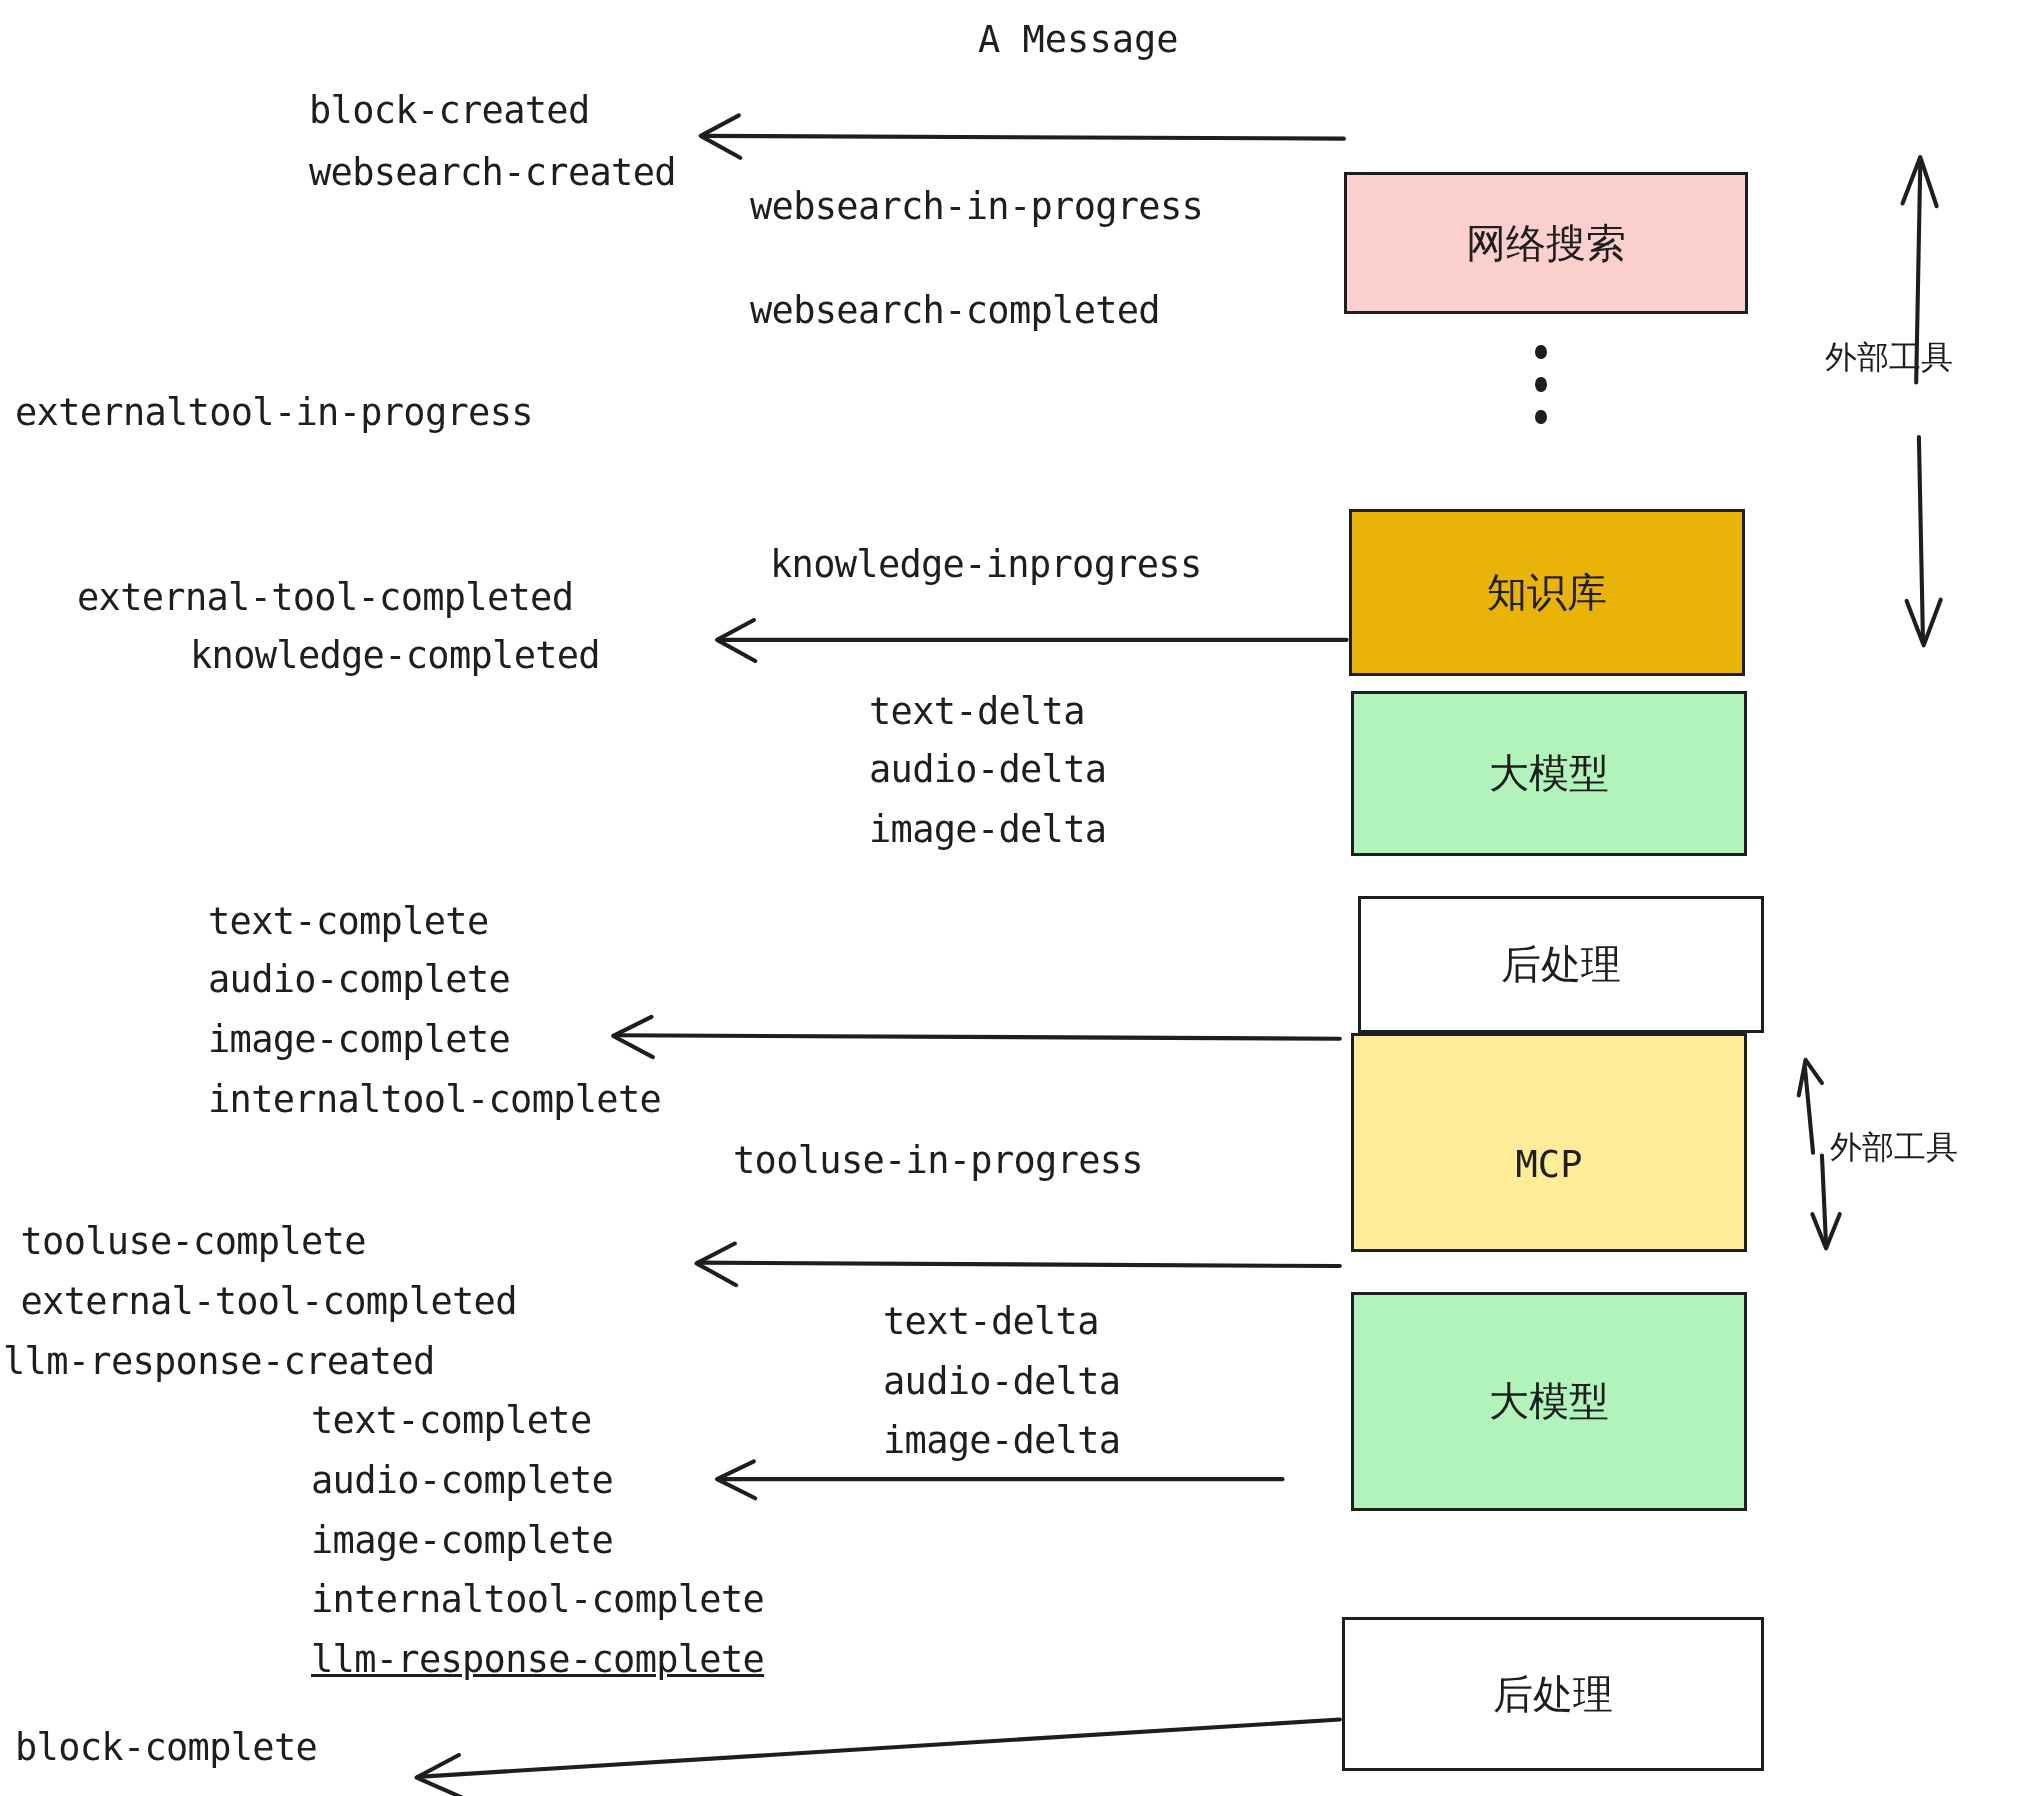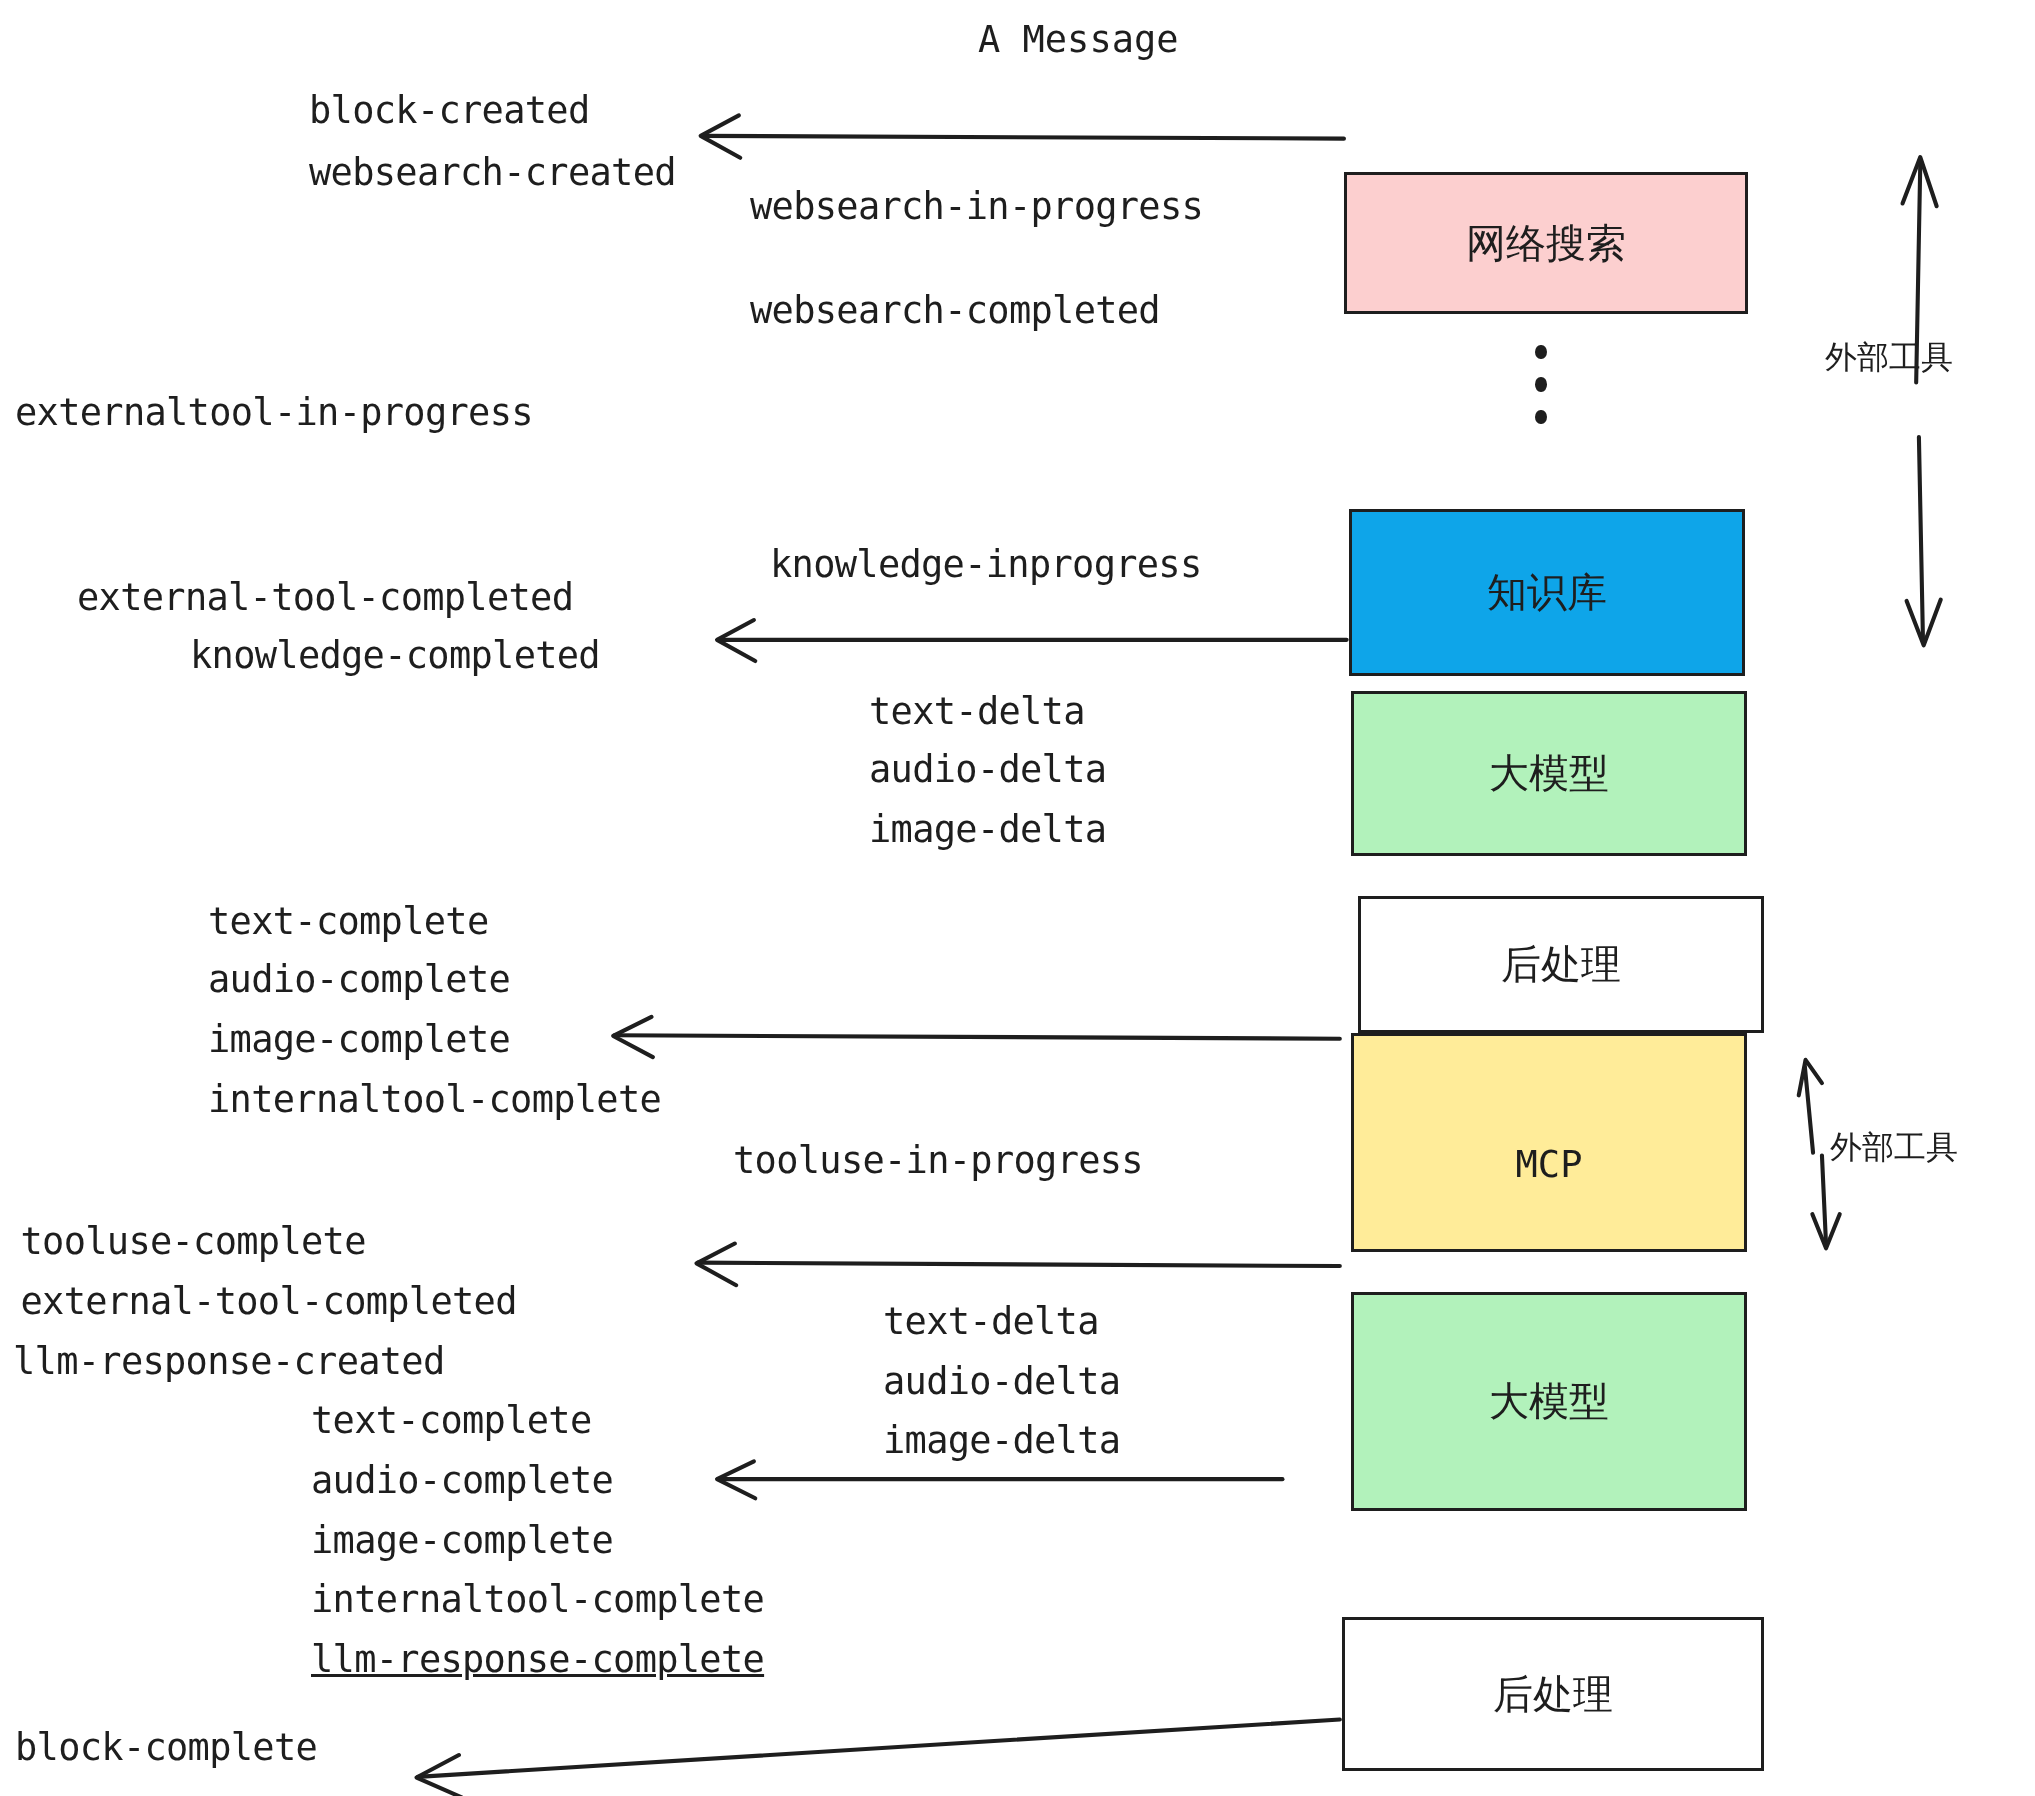--- a/index.html
+++ b/index.html
@@ -144,21 +144,21 @@
   <div class="dots" style="left:1535px; top:345px;">
     <span class="dot"></span>
     <span class="dot"></span>
     <span class="dot"></span>
   </div>
 
   <div class="node" style="left:1344px; top:172px; width:404px; height:142px; background:#fccfcf;">
     <span class="node-label">网络搜索</span>
   </div>
 
-  <div class="node" style="left:1349px; top:509px; width:396px; height:167px; background:#0ea5e9;">
+  <div class="node" style="left:1349px; top:509px; width:396px; height:167px; background:#eab308;">
     <span class="node-label">知识库</span>
   </div>
 
   <div class="node" style="left:1351px; top:691px; width:396px; height:165px; background:#b2f2bb;">
     <span class="node-label">大模型</span>
   </div>
 
   <div class="node" style="left:1358px; top:896px; width:406px; height:137px; background:#ffffff;">
     <span class="node-label">后处理</span>
   </div>
@@ -189,21 +189,21 @@
   <div class="evt" style="left:869px; top:693px;">text-delta</div>
   <div class="evt" style="left:869px; top:751px;">audio-delta</div>
   <div class="evt" style="left:869px; top:811px;">image-delta</div>
   <div class="evt" style="left:208px; top:903px;">text-complete</div>
   <div class="evt" style="left:208px; top:961px;">audio-complete</div>
   <div class="evt" style="left:208px; top:1021px;">image-complete</div>
   <div class="evt" style="left:208px; top:1081px;">internaltool-complete</div>
   <div class="evt" style="left:733px; top:1142px;">tooluse-in-progress</div>
   <div class="evt" style="left:20.5px; top:1223px;">tooluse-complete</div>
   <div class="evt" style="left:20.5px; top:1283px;">external-tool-completed</div>
-  <div class="evt" style="left:13px; top:1343px;">llm-response-created</div>
+  <div class="evt" style="left:3px; top:1343px;">llm-response-created</div>
   <div class="evt" style="left:883px; top:1303px;">text-delta</div>
   <div class="evt" style="left:883px; top:1363px;">audio-delta</div>
   <div class="evt" style="left:883px; top:1422px;">image-delta</div>
   <div class="evt" style="left:311px; top:1402px;">text-complete</div>
   <div class="evt" style="left:311px; top:1462px;">audio-complete</div>
   <div class="evt" style="left:311px; top:1522px;">image-complete</div>
   <div class="evt" style="left:311px; top:1581px;">internaltool-complete</div>
   <div class="evt" style="left:311px; top:1641px;text-decoration:underline;">llm-response-complete</div>
   <div class="evt" style="left:15px; top:1729px;">block-complete</div>
 

